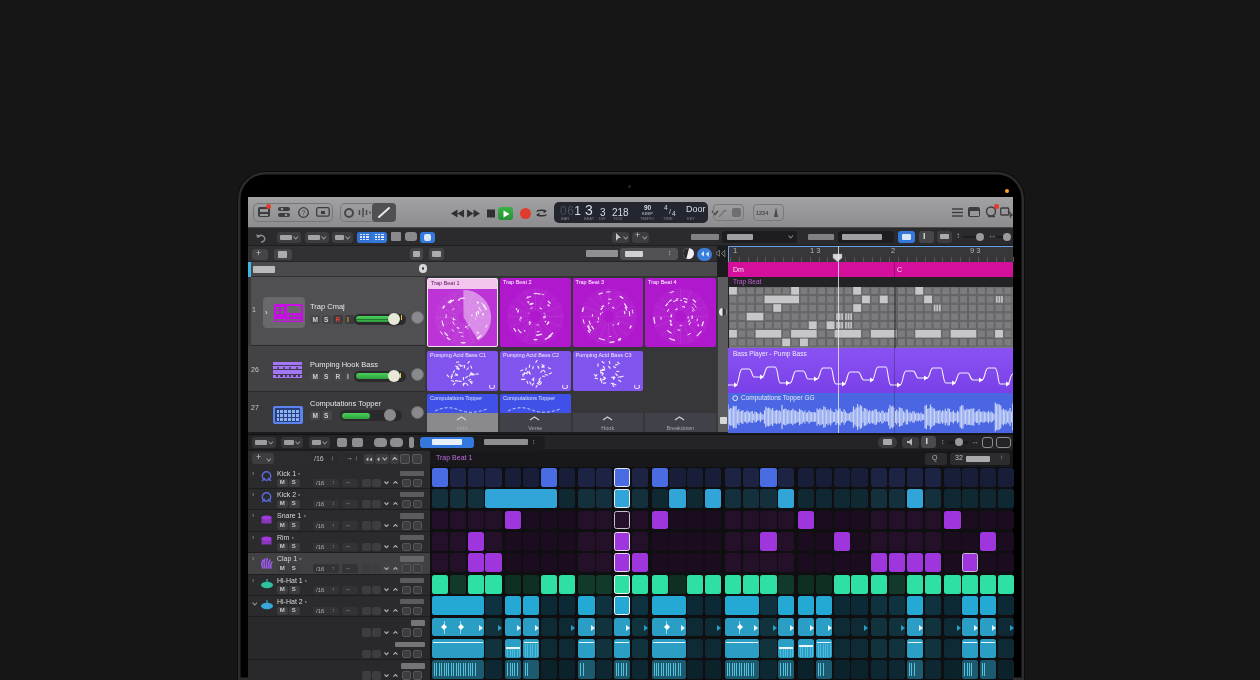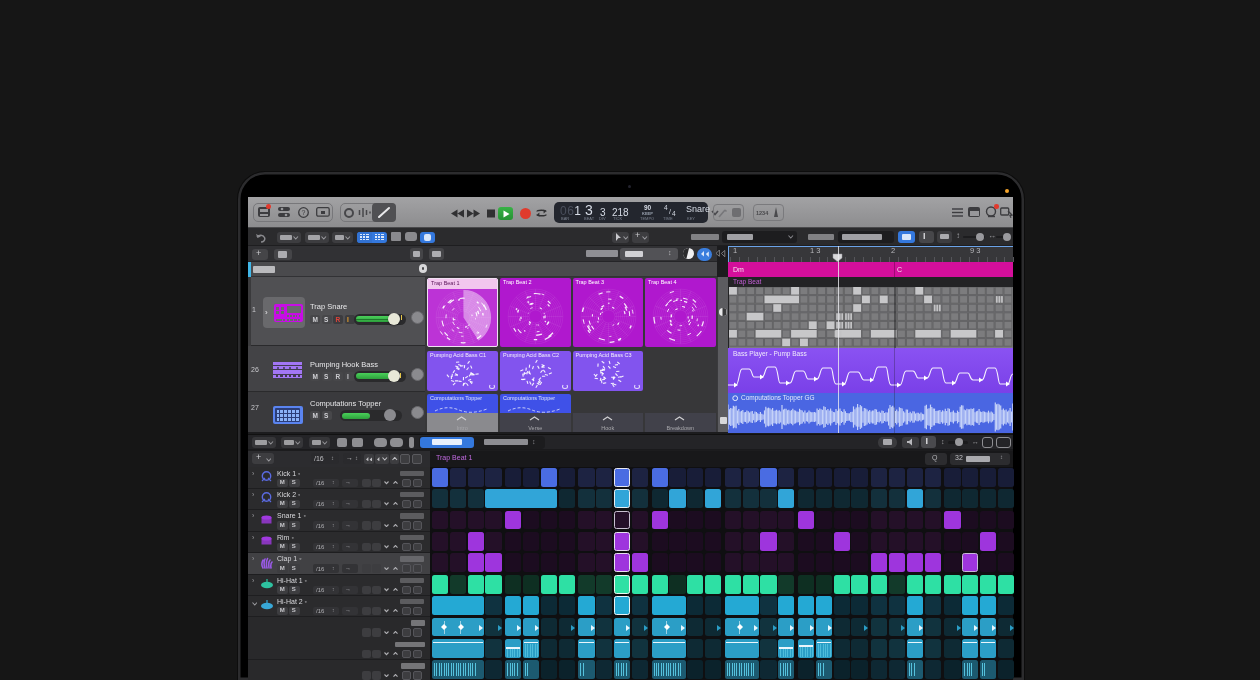--- a/index.html
+++ b/index.html
@@ -57,21 +57,21 @@
 <div class="" style="left:554px;top:202px;width:154px;height:21px;background:#23262e;border-radius:5px"></div>
 <div class="t" style="left:560px;top:205px;font-size:12px;color:#d7dce6;letter-spacing:0.5px"><span style="color:#4a4f5c">06</span><span style="color:#d7dce6">1</span></div>
 <div class="t" style="left:585px;top:203px;font-size:14px;color:#d7dce6;">3</div>
 <div class="t" style="left:600px;top:207px;font-size:10px;color:#d7dce6;">3</div>
 <div class="t" style="left:612px;top:207px;font-size:10px;color:#d7dce6;">218</div>
 <div class="t" style="left:644px;top:204px;font-size:6.5px;color:#d7dce6;font-weight:bold">90</div>
 <div class="t" style="left:642px;top:211.5px;font-size:4px;color:#98a0ae;font-weight:bold">KEEP</div>
 <div class="t" style="left:664px;top:204px;font-size:6.5px;color:#d7dce6;">4</div>
 <div class="t" style="left:669px;top:208px;font-size:7px;color:#d7dce6;">/</div>
 <div class="t" style="left:672px;top:210px;font-size:6.5px;color:#d7dce6;">4</div>
-<div class="t" style="left:686px;top:205px;font-size:9px;color:#d7dce6;">Snare</div>
+<div class="t" style="left:686px;top:205px;font-size:9px;color:#d7dce6;">Door</div>
 <div class="t" style="left:561px;top:217px;font-size:4px;color:#7b828f;">BAR</div>
 <div class="t" style="left:584px;top:217px;font-size:4px;color:#7b828f;">BEAT</div>
 <div class="t" style="left:599px;top:217px;font-size:4px;color:#7b828f;">DIV</div>
 <div class="t" style="left:613px;top:217px;font-size:4px;color:#7b828f;">TICK</div>
 <div class="t" style="left:640px;top:217px;font-size:4px;color:#7b828f;">TEMPO</div>
 <div class="t" style="left:663px;top:217px;font-size:4px;color:#7b828f;">TIME</div>
 <div class="t" style="left:687px;top:217px;font-size:4px;color:#7b828f;">KEY</div>
 <svg style="position:absolute;left:711px;top:210px" width="8" height="6">
     <path d="M1 1 L4 4.5 L7 1" stroke="#4a4a4e" stroke-width="1.6" fill="none"></path>
   </svg>
@@ -225,21 +225,21 @@
 <div class="" style="left:292.8px;top:315px;width:1.8px;height:1.8px;background:#69696c"></div>
 <div class="" style="left:295.7px;top:315px;width:1.8px;height:1.8px;background:#69696c"></div>
 <div class="" style="left:298.6px;top:315px;width:1.8px;height:1.8px;background:#69696c"></div>
 <div class="" style="left:276px;top:318.5px;width:2.5px;height:2.5px;background:#69696c"></div>
 <div class="" style="left:279.2px;top:318.5px;width:2.5px;height:2.5px;background:#69696c"></div>
 <div class="" style="left:282.9px;top:318.5px;width:2.5px;height:2.5px;background:#69696c"></div>
 <div class="" style="left:286.59999999999997px;top:318.5px;width:2.5px;height:2.5px;background:#69696c"></div>
 <div class="" style="left:290.3px;top:318.5px;width:2.5px;height:2.5px;background:#69696c"></div>
 <div class="" style="left:294.0px;top:318.5px;width:2.5px;height:2.5px;background:#69696c"></div>
 <div class="" style="left:297.7px;top:318.5px;width:2.5px;height:2.5px;background:#69696c"></div>
-<div class="t" style="left:310px;top:303px;font-size:7.5px;color:#e6e6e8;">Trap Snare</div>
+<div class="t" style="left:310px;top:303px;font-size:7.5px;color:#e6e6e8;">Trap Cmaj</div>
 <div class="" style="left:310.0px;top:315px;width:10px;height:9px;background:#47474a;border-radius:2px"></div>
 <div class="t" style="left:312.5px;top:316px;font-size:6.5px;color:#d0d0d4;font-weight:bold">M</div>
 <div class="" style="left:321.5px;top:315px;width:10px;height:9px;background:#47474a;border-radius:2px"></div>
 <div class="t" style="left:324.0px;top:316px;font-size:6.5px;color:#d0d0d4;font-weight:bold">S</div>
 <div class="" style="left:333.0px;top:315px;width:10px;height:9px;background:#3c3c3f;border-radius:2px"></div>
 <div class="t" style="left:335.5px;top:316px;font-size:6.5px;color:#e0413a;font-weight:bold">R</div>
 <div class="" style="left:344.5px;top:315px;width:10px;height:9px;background:#3c3c3f;border-radius:2px"></div>
 <div class="t" style="left:347.0px;top:316px;font-size:6.5px;color:#e8a02c;font-weight:bold">I</div>
 <div class="" style="left:354px;top:313.5px;width:52px;height:11px;background:#2a2a2c;border-radius:6px"></div>
 <div class="" style="left:356px;top:316px;width:38px;height:6px;background:linear-gradient(#4ad05a,#2da03c);border-radius:3px"></div>

